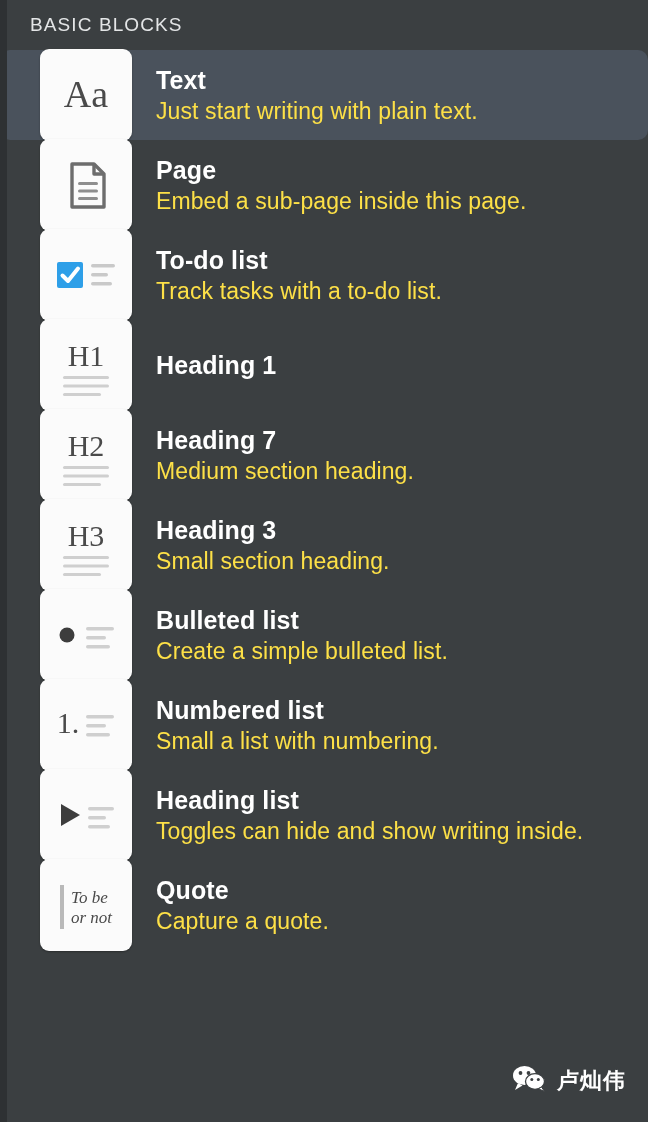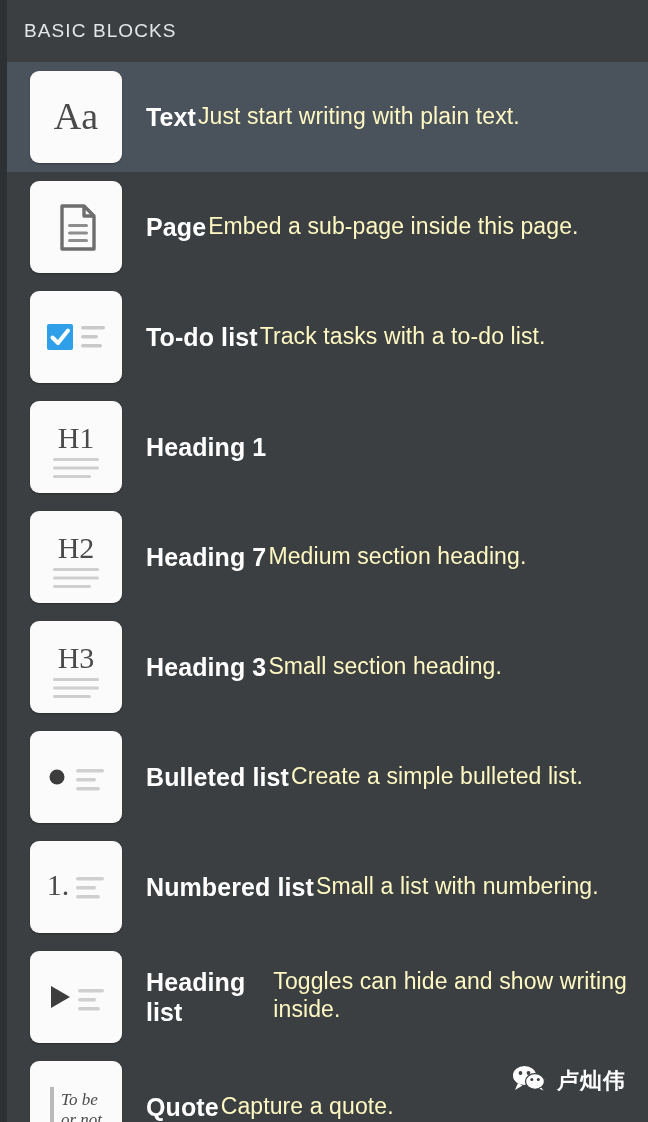--- a/index.html
+++ b/index.html
@@ -18,61 +18,62 @@
 
   
   .edge-strip {
     position:absolute; left:0; top:0;
     width:7px; height:1122px;
     background:#2e3133;
     z-index:5;
   }
 
   .section-header {
-    height:62px;
+    height:50px;
     display:flex; align-items:center;
-    padding-left:24px;
+    padding-left:30px;
     color:#e4e6e7;
     font-size:19px;
     letter-spacing:1.1px;
     font-weight:400;
   }
 
   .block-list { position:relative; }
 
   .block-row {
     display:flex;
     align-items:center;
-    height:110px;
-    padding-left:30px;
+    height:90px;
+    padding-left:40px;
     gap:24px;
+    border-radius:10px;
   }
   .block-row.selected { background:#4a525c; }
 
   .tile {
     width:92px; height:92px;
     min-width:92px;
     background:#fbfbfb;
     border-radius:9px;
     display:flex; align-items:center; justify-content:center;
     box-shadow:0 1px 2px rgba(0,0,0,.3);
   }
 
   .tile svg { display:block; }
 
-  .texts { display:flex; justify-content:center; gap:2px; }
+  .texts { display:flex; flex-direction:column; justify-content:center; gap:2px; }
   .b-title {
     color:#ffffff;
     font-size:25px;
     font-weight:bold;
     line-height:1.22;
     letter-spacing:.1px;
   }
   .b-desc {
-    color:#fef9c3;
+    color:#fde047;
     font-size:23px;
     font-weight:400;
     line-height:1.22;
     letter-spacing:.1px;
   }
 
   
   .serif-glyph { font-family:"Liberation Serif", serif; fill:#4a4a4a; }
 
   

